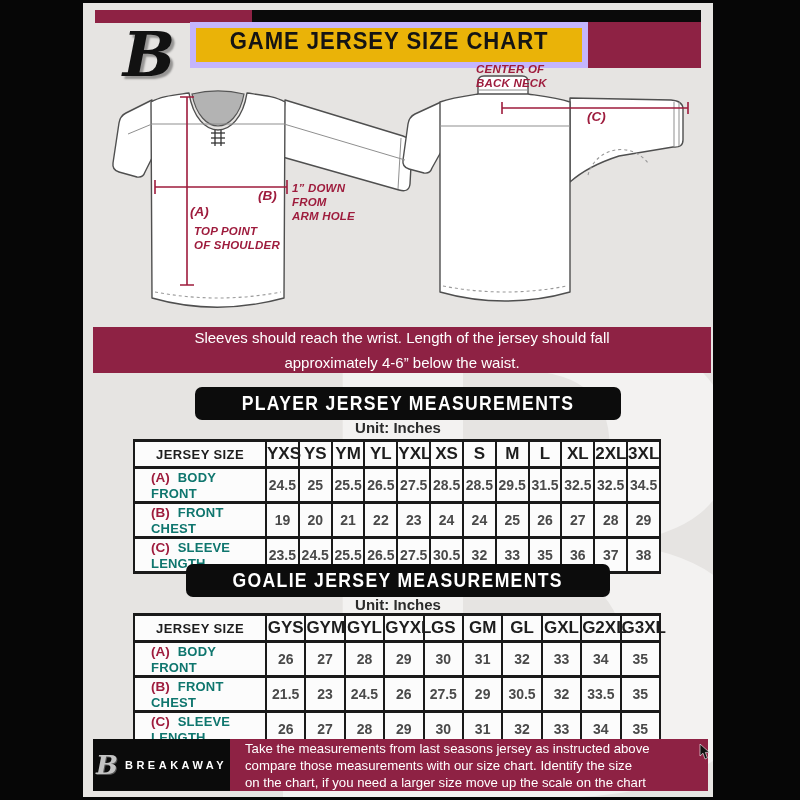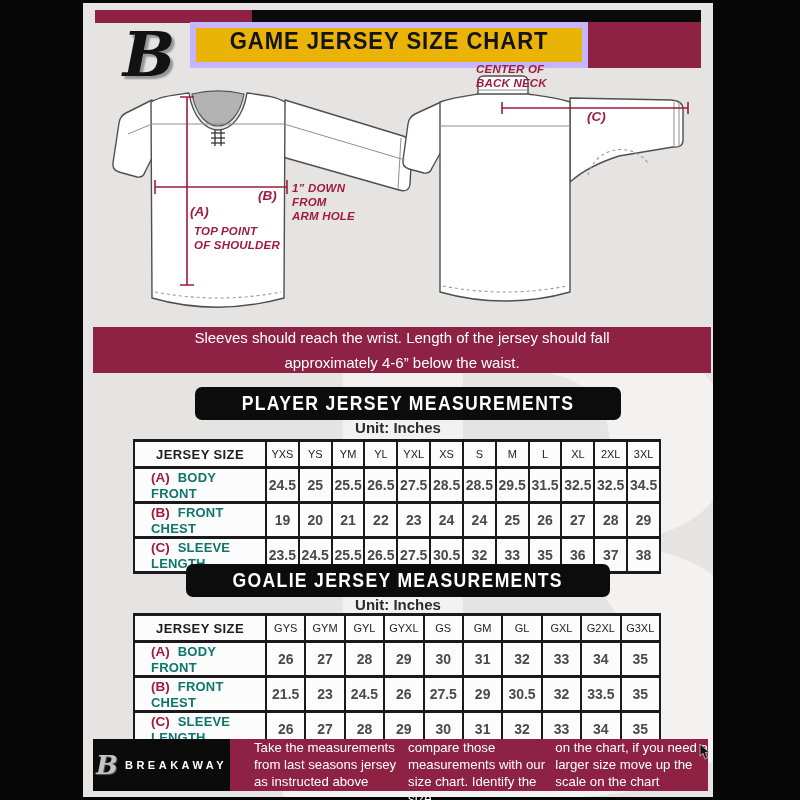--- a/index.html
+++ b/index.html
@@ -50,35 +50,35 @@
   .pill span{display:inline-block;font-size:20px;font-weight:bold;letter-spacing:1.5px;transform:scaleX(.88);}
   .unit{left:83px;width:630px;text-align:center;font-weight:bold;font-size:15px;color:#2b2b2b;}
   #player-unit{top:419px;} #goalie-unit{top:596px;}
 
   
   .meas-table{border-collapse:collapse;table-layout:fixed;width:528px;background:transparent;}
   #player-table{left:133px;top:439px;} #goalie-table{left:133px;top:613px;}
   .meas-table th,.meas-table td{border-left:2px solid var(--table_border);border-right:2px solid var(--table_border);
       border-top:3px solid var(--table_border);border-bottom:3px solid var(--table_border);
       height:27px;background:#fcfcfc;text-align:center;vertical-align:middle;padding:0;}
-  .meas-table th{font-size:11px;font-weight:normal;color:var(--text_dark);}
+  .meas-table th{font-size:17px;font-weight:bold;color:var(--text_dark);}
   .meas-table .label-col{width:132px;}
   .meas-table .label-header{font-size:13px;font-weight:600;letter-spacing:.4px;}
   .meas-table td{font-size:14px;font-weight:600;color:var(--value_grey);}
   .meas-table td.label-col{text-align:left;padding-left:16px;}
   .meas-table .marker{color:var(--annotation);font-weight:bold;font-size:13.5px;margin-right:8px;}
   .meas-table .row-label{font-size:13px;font-weight:bold;color:#0f766e;letter-spacing:.2px;}
 
   
   #footer-black{left:93px;top:739px;width:137px;height:52px;background:#0b0b0b;display:flex;
                 align-items:center;justify-content:center;gap:7px;}
   #footer-logo{font:bold italic 26px "DejaVu Serif",serif;color:#c4c4c4;text-shadow:1px 1px 0 #555;}
   #footer-brand{color:#fff;font-size:11px;font-weight:bold;letter-spacing:3.5px;}
   #footer-maroon{left:230px;top:739px;width:478px;height:52px;background:var(--maroon);color:#fff;
-                 display:flex;flex-direction:row;justify-content:center;padding-left:24px;
+                 display:flex;flex-direction:column;justify-content:center;padding-left:15px;
                  font-size:13.2px;line-height:17px;}
   #cursor{left:699px;top:744px;width:12px;height:16px;}
 </style>
 </head>
 <body>
 
 <div id="content">
   <div id="watermark">B</div>
 </div>
 

